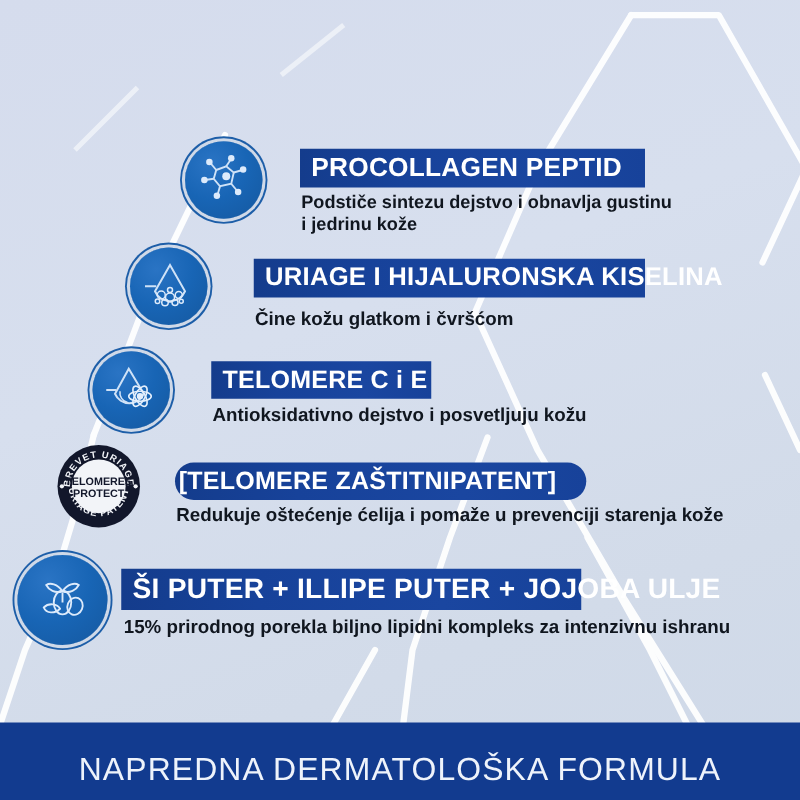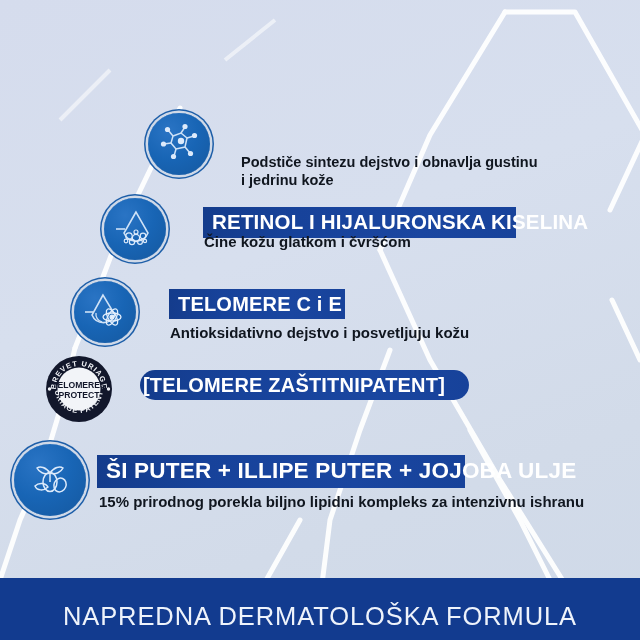--- a/index.html
+++ b/index.html
@@ -140,20 +140,23 @@
           <circle cx="33.5" cy="31.5" r="2.6"></circle>
             <circle cx="16.5" cy="34.5" r="2.6"></circle>
           <circle cx="6.5" cy="22" r="2.6"></circle>
             <circle cx="10.5" cy="7.5" r="2.6"></circle>
           <circle cx="24" cy="19" r="3.2"></circle>
         </g>
       </svg>
     </div>
   </div>
 
+  <div class="banner" style="left:240px; top:119px; width:276px; height:31px; padding-left:9px;">
+    <span class="banner-text" style="font-size:21px;">PROCOLLAGEN PEPTID</span>
+  </div>
 
   <div class="subtitle" style="left:241px; top:154px; width:300px; font-size:14.5px;">Podstiče sintezu dejstvo i obnavlja gustinu i jedrinu kože</div>
 
   <div class="icon-wrap" style="left:104px; top:198px; width:62px; height:62px;">
     <div class="icon-disc">
       <svg width="46" height="46" viewBox="0 0 46 46" xmlns="http://www.w3.org/2000/svg">
         <path d="M24 6 L12 27 a13 13 0 0 0 24 0 Z" fill="none" stroke="#cfe2f7" stroke-width="1.6"></path>
         <path d="M4 23 L13 23" stroke="#cfe2f7" stroke-width="1.6"></path>
         <g fill="none" stroke="#dceafb" stroke-width="1.2">
           <circle cx="17" cy="30" r="3.2"></circle>
@@ -163,24 +166,24 @@
           <circle cx="28" cy="36" r="2.4"></circle>
             <circle cx="14" cy="35" r="1.8"></circle>
           <circle cx="24" cy="26" r="2"></circle>
             <circle cx="33" cy="35" r="1.6"></circle>
         </g>
       </svg>
     </div>
   </div>
 
   <div class="banner" style="left:203px; top:207px; width:313px; height:31px; padding-left:9px;">
-    <span class="banner-text" style="font-size:20.5px;">RETINOL I HIJALURONSKA KISELINA</span>
-  </div>
-
-  <div class="subtitle" style="left:204px; top:233px; width:340px; font-size:15px;">Čine kožu glatkom i čvršćom</div>
+    <span class="banner-text" style="font-size:20.5px;">URIAGE I HIJALURONSKA KISELINA</span>
+  </div>
+
+  <div class="subtitle" style="left:204px; top:247px; width:340px; font-size:15px;">Čine kožu glatkom i čvršćom</div>
 
   <div class="icon-wrap" style="left:74px; top:281px; width:62px; height:62px;">
     <div class="icon-disc">
       <svg width="46" height="46" viewBox="0 0 46 46" xmlns="http://www.w3.org/2000/svg">
         <path d="M21 6 L10 26 a12.5 12.5 0 0 0 23 0 Z" fill="none" stroke="#cfe2f7" stroke-width="1.6"></path>
         <path d="M3 23 L11 23" stroke="#cfe2f7" stroke-width="1.6"></path>
         <path d="M14 24 a8 8 0 0 0 6 9" fill="none" stroke="#cfe2f7" stroke-width="1.3"></path>
         <g fill="none" stroke="#e4effc" stroke-width="1.3" transform="translate(30,28)">
           <ellipse rx="9" ry="4" transform="rotate(0)"></ellipse>
           <ellipse rx="9" ry="4" transform="rotate(60)"></ellipse>
@@ -215,20 +218,21 @@
       </text>
       <text x="34" y="33" text-anchor="middle" font-family="Liberation Sans, sans-serif" font-size="8.6" font-weight="bold" fill="#12172b">TELOMERES</text>
       <text x="34" y="42.5" text-anchor="middle" font-family="Liberation Sans, sans-serif" font-size="8.6" font-weight="bold" fill="#12172b">PROTECT</text>
     </svg>
   </div>
 
   <div class="banner" style="left:140px; top:370px; width:329px; height:30px; padding-left:3px;border-radius:15px;">
     <span class="banner-text" style="font-size:20px;">[TELOMERE ZAŠTITNIPATENT]</span>
   </div>
 
+  <div class="subtitle" style="left:141px; top:404px; width:470px; font-size:15px;">Redukuje oštećenje ćelija i pomaže u prevenciji starenja kože</div>
 
   <div class="icon-wrap" style="left:14px; top:444px; width:72px; height:72px;">
     <div class="icon-disc">
       <svg width="50" height="50" viewBox="0 0 50 50" xmlns="http://www.w3.org/2000/svg">
         <g fill="none" stroke="#dceafb" stroke-width="1.5">
           <ellipse cx="25" cy="27" rx="7" ry="9.5"></ellipse>
           <ellipse cx="35" cy="30" rx="6" ry="7" transform="rotate(22 35 30)"></ellipse>
           <path d="M25 18 c-4 -6 -10 -7 -13 -5 c2 4 7 7 13 5 Z"></path>
           <path d="M25 18 c4 -6 10 -7 13 -5 c-2 4 -7 7 -13 5 Z"></path>
           <path d="M10 31 c4 -4 11 -3 13 1 c-4 4 -11 4 -13 -1 Z"></path>

